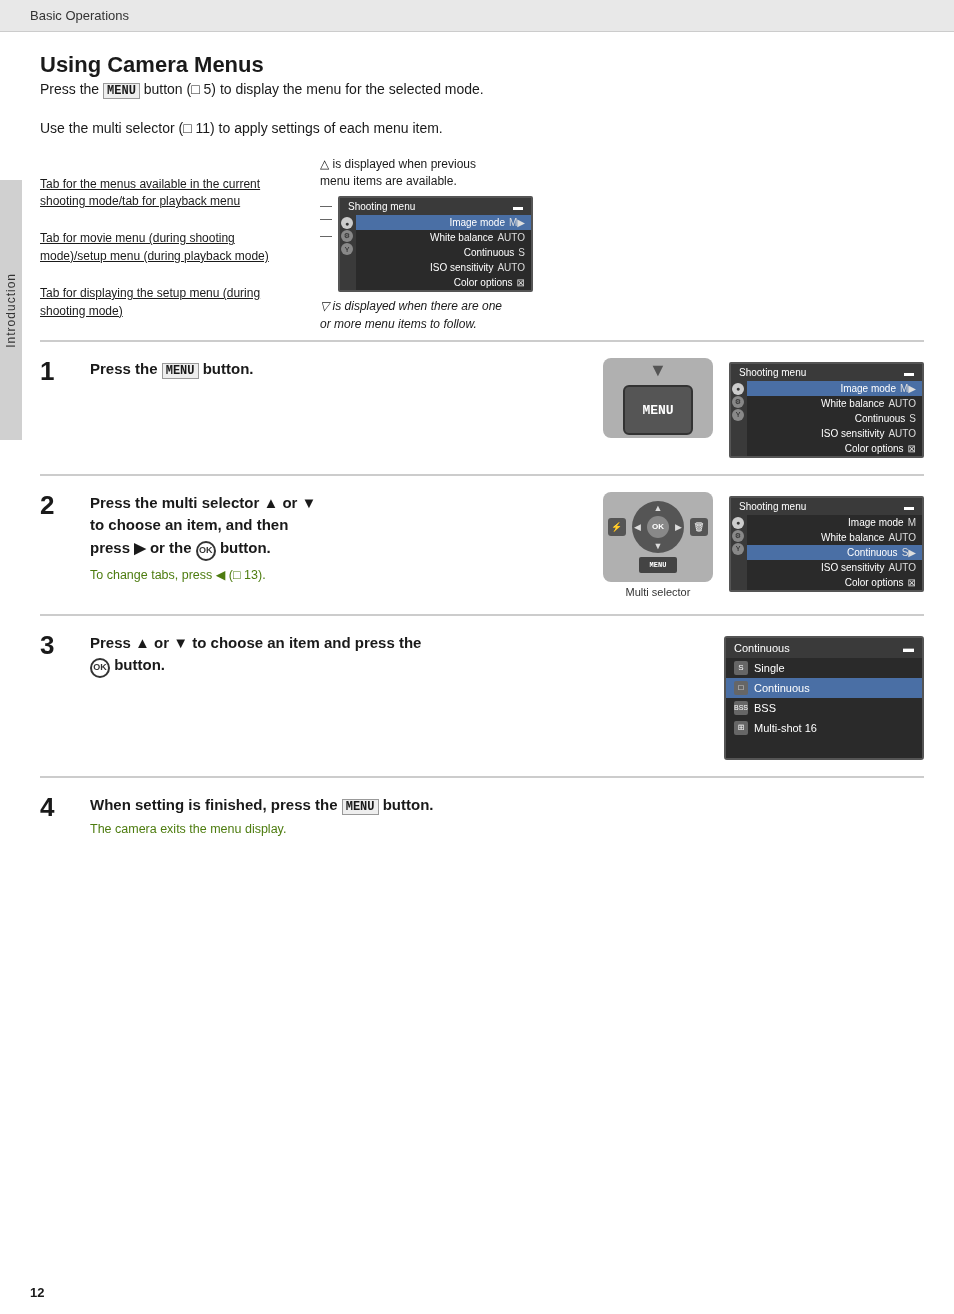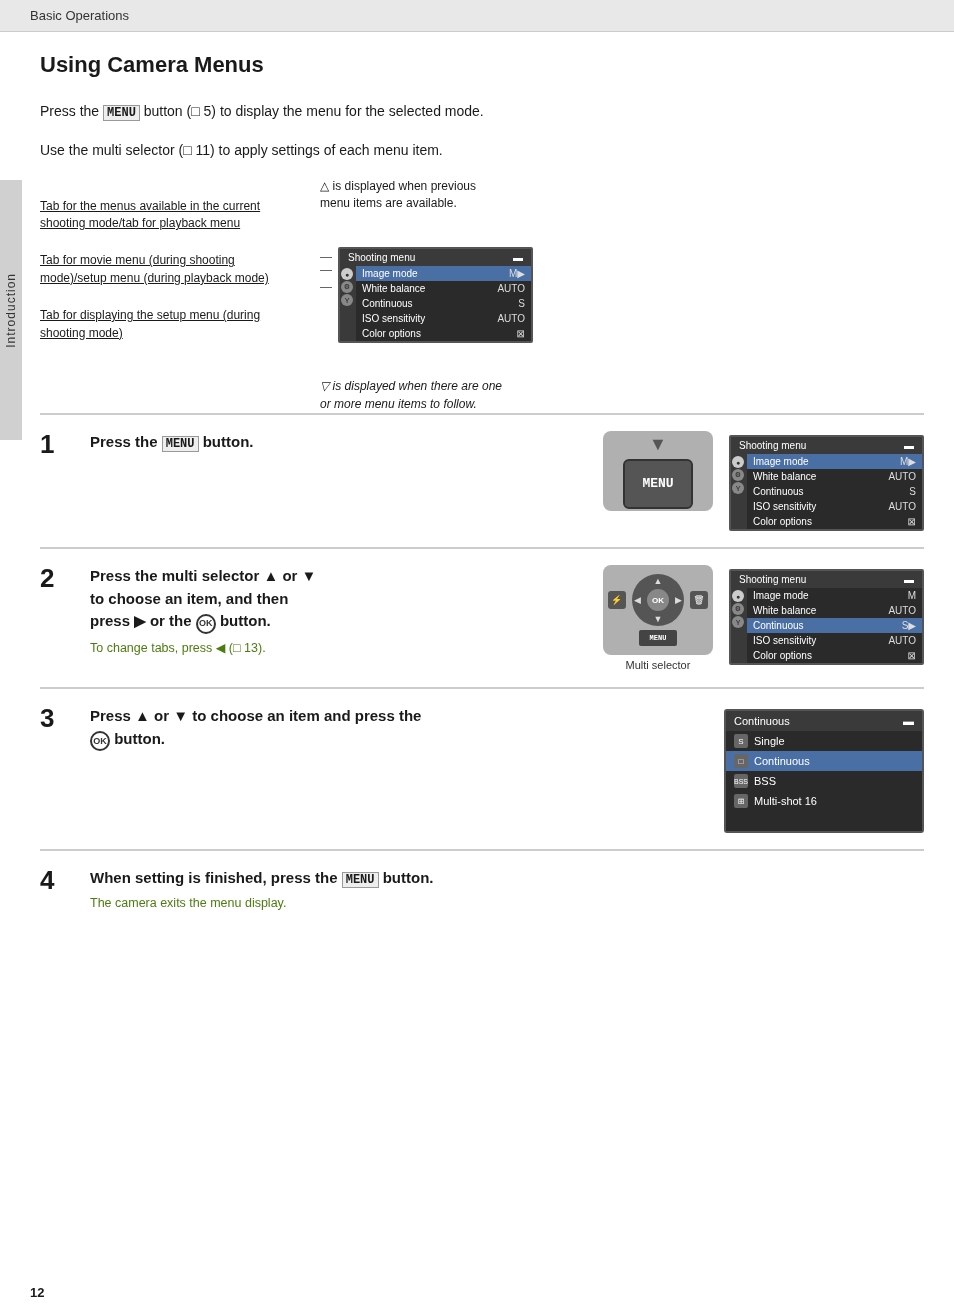--- a/index.html
+++ b/index.html
@@ -44,21 +44,21 @@
     }
 
     
     .main-content {
       padding: 20px 30px 20px 40px;
     }
 
     .page-title {
       font-size: 22px;
       font-weight: bold;
-      margin-bottom: 22px;
+      margin-bottom: 0;
     }
 
     .intro-text {
       font-size: 14px;
       line-height: 1.6;
       margin-bottom: 16px;
     }
 
     
     .step-section {
@@ -238,21 +238,21 @@
       display: flex;
       color: #fff;
       padding: 2px 6px;
       font-size: 10px;
       align-items: center;
       gap: 4px;
     }
 
     .sms-row.sel { background: #4a6fa5; }
 
-    .sms-label { flex: 1; }
+    .sms-label { flex: 1; text-align: right; }
     .sms-val { font-size: 10px; color: #ddd; }
 
     .sms-tab-icon {
       width: 12px;
       height: 12px;
       border-radius: 50%;
       background: #888;
       display: inline-flex;
       align-items: center;
       justify-content: center;
@@ -282,21 +282,20 @@
       font-size: 12px;
       line-height: 1.45;
       margin-bottom: 20px;
     }
 
     .right-column {
       display: flex;
       flex-direction: column;
       align-items: flex-start;
       padding-left: 20px;
-      gap: 29px;
     }
 
     .top-note {
       font-size: 12px;
       line-height: 1.45;
       margin-bottom: 6px;
     }
 
     .bottom-note {
       font-size: 12px;

